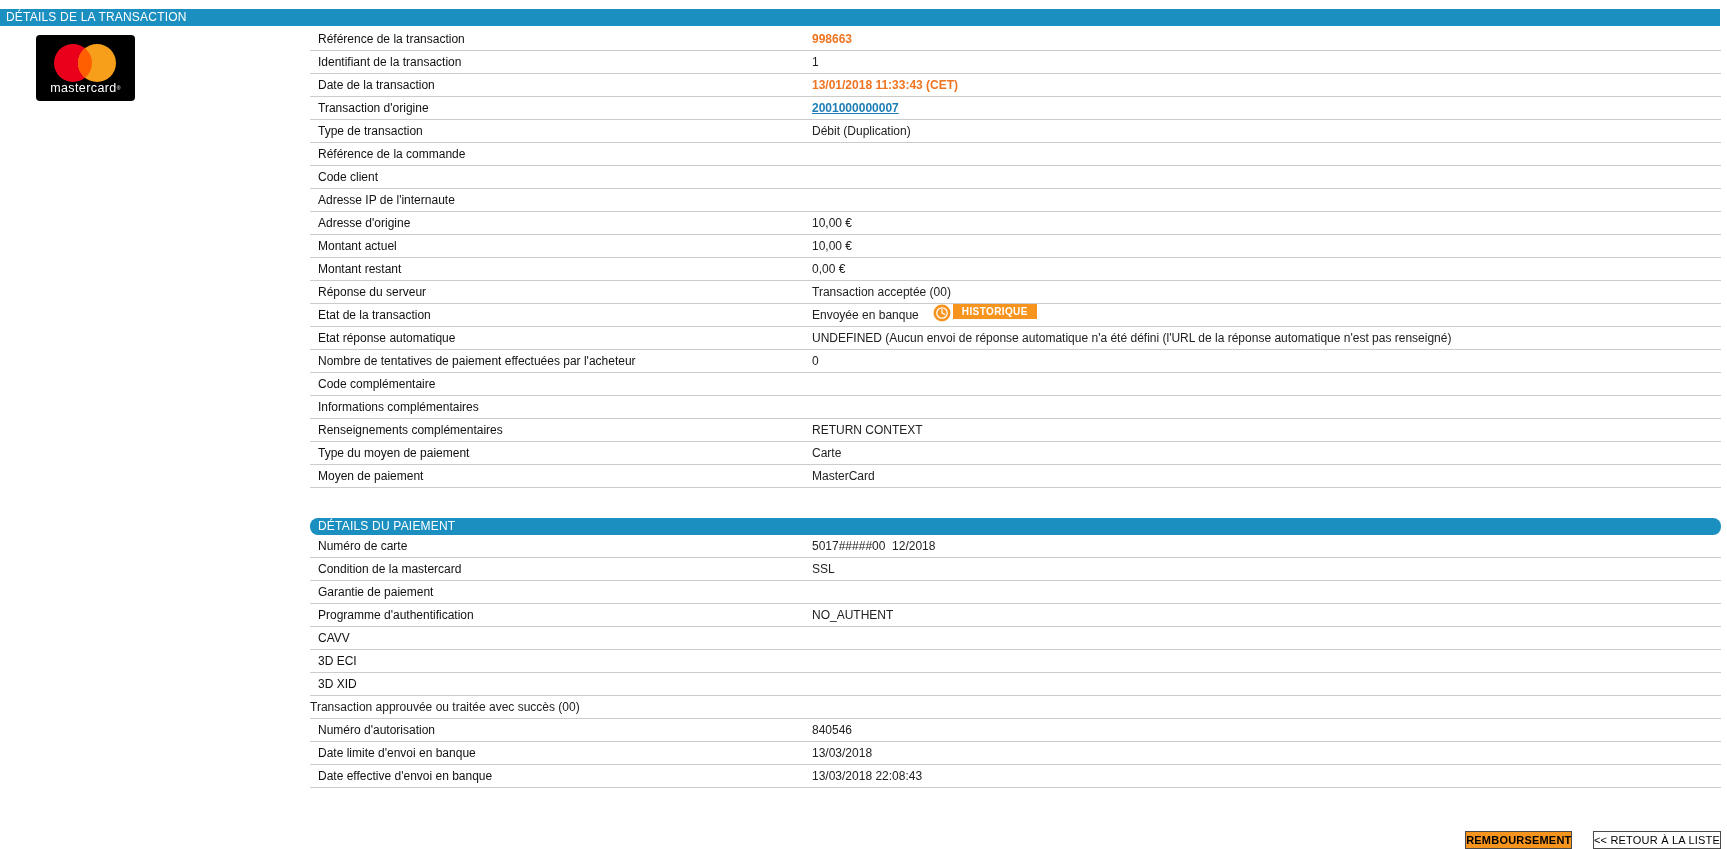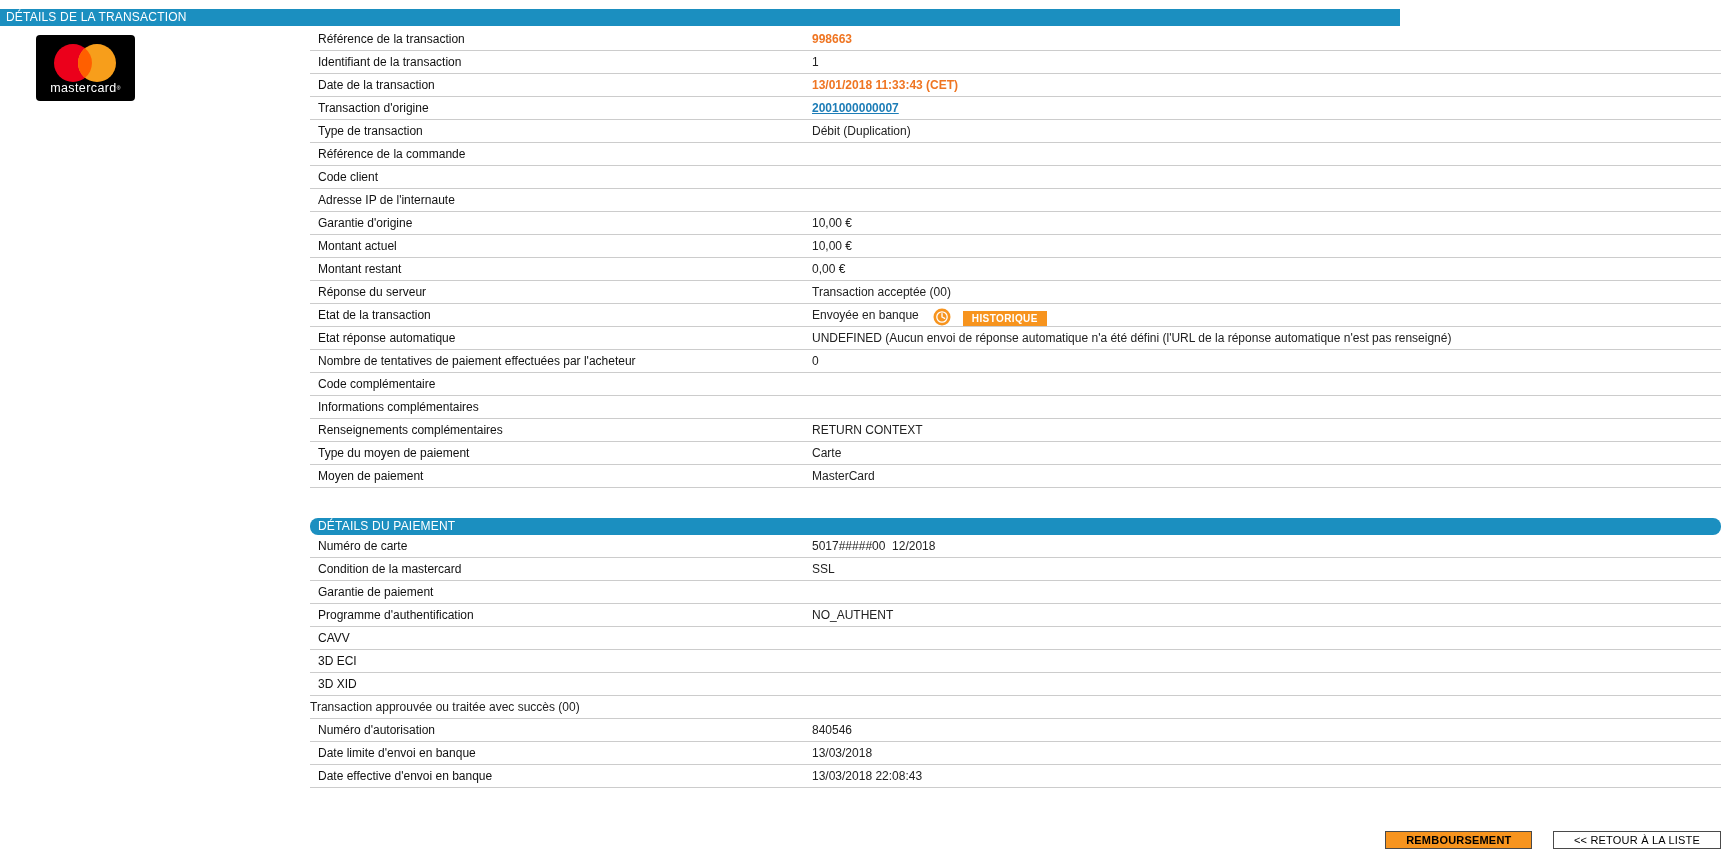--- a/index.html
+++ b/index.html
@@ -7,21 +7,21 @@
     width:1727px;height:849px;position:relative;overflow:hidden;
     font-family:"Liberation Sans", sans-serif;color:#222;
   }
   :root{
     --blue:#1b8fc0; --orange:#ef7522; --link:#1d7db7; --badge:#f7941e; --sep:#cccccc;
   }
   .bar{
     position:absolute;background:var(--blue);color:#fff;height:17px;line-height:17px;
     font-size:12px;letter-spacing:.2px;white-space:nowrap;
   }
-  .bar1{left:0;top:9px;width:1400px;padding-left:6px;box-sizing:border-box;}
+  .bar1{left:0;top:9px;width:1720px;padding-left:6px;box-sizing:border-box;}
   .bar2{left:310px;top:518px;width:1411px;padding-left:8px;box-sizing:border-box;border-radius:8px;}
   .card-logo{
     position:absolute;left:36px;top:35px;width:99px;height:66px;background:#000;
     border-radius:4px;overflow:hidden;
   }
   .card-logo svg{position:absolute;left:0;top:0;}
   .mc-text{
     position:absolute;left:0;right:0;bottom:7px;text-align:center;color:#fff;
     font-size:12.5px;letter-spacing:.4px;line-height:12px;
   }
@@ -30,32 +30,32 @@
   #table1{top:28px;}
   #table2{top:535px;}
   .row{
     display:flex;height:22px;line-height:22px;border-bottom:1px solid var(--sep);
     font-size:12px;align-items:center;
   }
   .label{
     flex:0 0 494px;padding-left:8px;font-weight:normal;color:#111;white-space:nowrap;
     overflow:hidden;
   }
-  .value{flex:1;color:#222;white-space:pre-wrap;display:flex;align-items:flex-end;}
+  .value{flex:1;color:#222;white-space:pre-wrap;display:flex;align-items:flex-start;}
   .value.emphasis > .val-text{color:var(--orange);font-weight:bold;}
   .value.link > .val-text{color:var(--link);font-weight:bold;text-decoration:underline;cursor:pointer;}
   .hist-icon{margin-left:14px;display:inline-flex;cursor:pointer;flex:0 0 auto;}
   .badge{
     display:inline-block;background:var(--badge);color:#fff;font-size:10px;font-weight:bold;
-    letter-spacing:.4px;line-height:15px;height:15px;padding:0 9px;margin-left:12px;cursor:pointer;
+    letter-spacing:.4px;line-height:15px;height:15px;padding:0 9px;margin-left:2px;cursor:pointer;
   }
   .actions{position:absolute;left:310px;top:830px;width:1411px;text-align:right;}
   .actions button{
     font-family:"Liberation Sans", sans-serif;font-size:11px;height:18px;cursor:pointer;
-    border:1px solid #4a4a4a;letter-spacing:.2px;padding:0 20px;
+    border:1px solid #4a4a4a;letter-spacing:.2px;padding:0 0;
   }
   .btn-refund{background:var(--badge);color:#000;font-weight:bold;margin-right:16px;}
   .btn-back{background:#fff;color:#000;}
 </style>
 </head>
 <body>
 
 <div class="bar bar1">
   <span>DÉTAILS DE LA TRANSACTION</span>
 </div>
@@ -96,21 +96,21 @@
     </div>
     <div class="row">
       <div class="label">Code client</div>
       <div class="value"><span class="val-text"></span></div>
     </div>
     <div class="row">
       <div class="label">Adresse IP de l'internaute</div>
       <div class="value"><span class="val-text"></span></div>
     </div>
     <div class="row">
-      <div class="label">Garantie d'origine</div>
+      <div class="label">Adresse d'origine</div>
       <div class="value"><span class="val-text">10,00 €</span></div>
     </div>
     <div class="row">
       <div class="label">Montant actuel</div>
       <div class="value"><span class="val-text">10,00 €</span></div>
     </div>
     <div class="row">
       <div class="label">Montant restant</div>
       <div class="value"><span class="val-text">0,00 €</span></div>
     </div>

